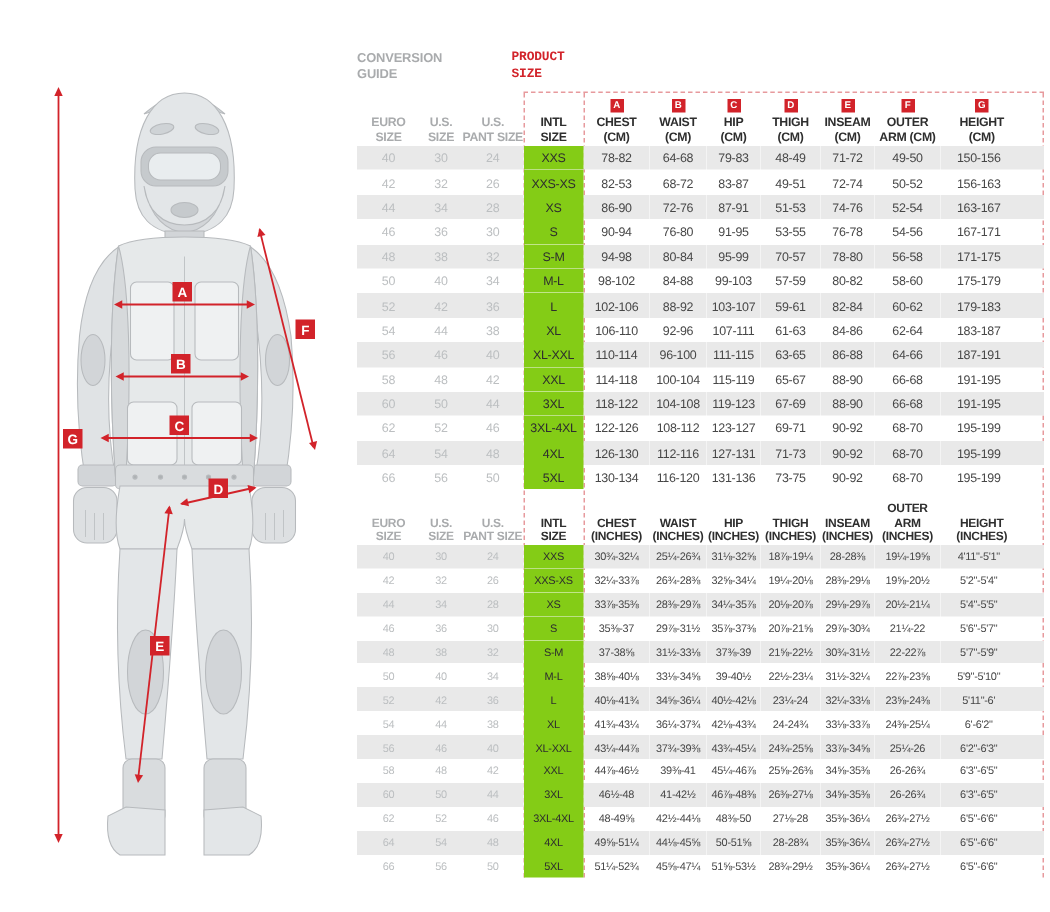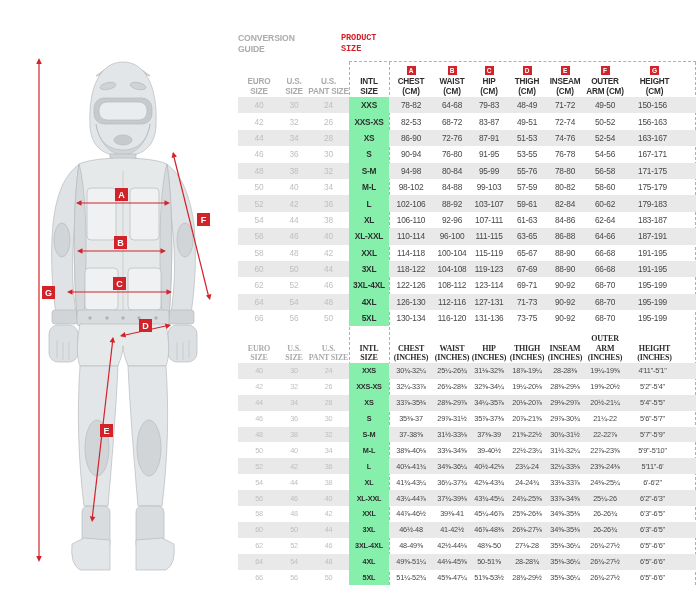--- a/index.html
+++ b/index.html
@@ -28,25 +28,25 @@
           font-size:8.2px;line-height:1.15;padding:0 0 1px 0;letter-spacing:-0.2px;}
   .tbl th .hlbl{white-space:pre-line;display:block;}
   .tbl th.size{color:#a9abad;}
   .tbl th .badge{display:block;width:9px;height:9px;margin:0 auto 2px auto;background:#d2232a;
                  color:#fff;font-size:6.5px;line-height:9.5px;font-weight:bold;text-align:center;}
   .tbl td{text-align:center;padding:0;color:#474747;letter-spacing:-0.2px;overflow:hidden;}
   #cmtbl{top:62px;}
   #cmtbl th{height:34px;}
   #cmtbl td{height:16.4px;font-size:8.3px;}
   #intbl{top:332px;}
-  #intbl th{height:30px;font-size:8px;font-family:Liberation Serif, serif;}
+  #intbl th{height:30px;font-size:8px;}
   #intbl td{height:15.9px;font-size:7.3px;}
   .tbl tbody tr:nth-child(odd){background:#e9e9e9;}
   .tbl td.c0,.tbl td.c1,.tbl td.c2{color:#bcbfc1;}
-  .tbl td.c3{background:#86efac;font-weight:bold;color:#2e2e2e;}
+  .tbl td.c3{background:#84cc16;font-weight:normal;color:#2e2e2e;}
   .tbl td.c10{padding-right:18px;}
   .tbl th.h10{padding-right:14px;}
   
   #fig{position:absolute;left:0;top:28px;}
   .mk{font-size:9px;font-weight:bold;fill:#fff;text-anchor:middle;
       font-family:"Liberation Sans",sans-serif;}
 </style>
 </head>
 <body>
 
@@ -286,21 +286,21 @@
           <td class="c10">167-171</td>
         </tr>
         <tr>
           <td class="c0">48</td>
           <td class="c1">38</td>
           <td class="c2">32</td>
           <td class="c3">S-M</td>
           <td class="c4">94-98</td>
           <td class="c5">80-84</td>
           <td class="c6">95-99</td>
-          <td class="c7">55-76</td>
+          <td class="c7">70-57</td>
           <td class="c8">78-80</td>
           <td class="c9">56-58</td>
           <td class="c10">171-175</td>
         </tr>
         <tr>
           <td class="c0">50</td>
           <td class="c1">40</td>
           <td class="c2">34</td>
           <td class="c3">M-L</td>
           <td class="c4">98-102</td>
@@ -376,21 +376,21 @@
           <td class="c9">66-68</td>
           <td class="c10">191-195</td>
         </tr>
         <tr>
           <td class="c0">62</td>
           <td class="c1">52</td>
           <td class="c2">46</td>
           <td class="c3">3XL-4XL</td>
           <td class="c4">122-126</td>
           <td class="c5">108-112</td>
-          <td class="c6">123-114</td>
+          <td class="c6">123-127</td>
           <td class="c7">69-71</td>
           <td class="c8">90-92</td>
           <td class="c9">68-70</td>
           <td class="c10">195-199</td>
         </tr>
         <tr>
           <td class="c0">64</td>
           <td class="c1">54</td>
           <td class="c2">48</td>
           <td class="c3">4XL</td>

